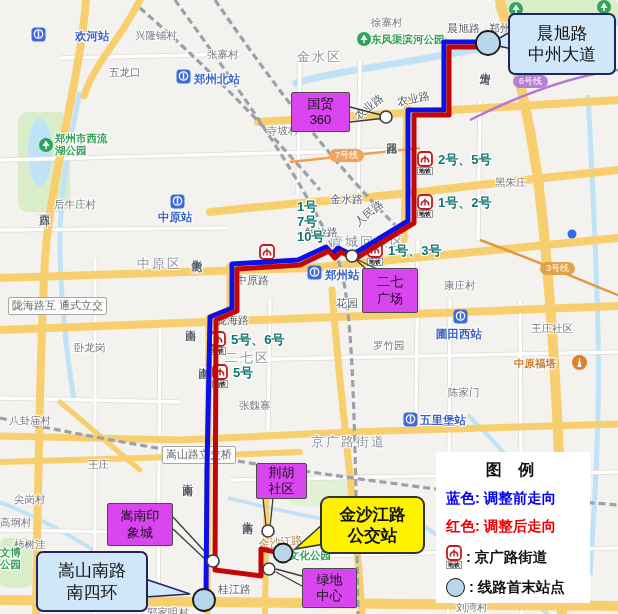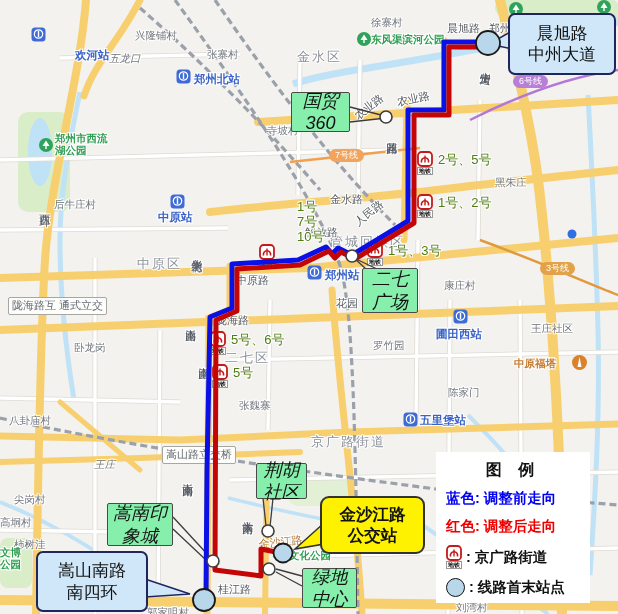--- a/index.html
+++ b/index.html
@@ -11,33 +11,33 @@
   #callouts{position:absolute;inset:0;z-index:7;}
   .lbl{position:absolute;white-space:pre;line-height:1.15;
        text-shadow:1px 1px 0 #fff,-1px -1px 0 #fff,1px -1px 0 #fff,-1px 1px 0 #fff,0 1px 0 #fff,0 -1px 0 #fff;}
   .road{font-size:11px;color:#555b63;}
   .dist{font-size:13px;color:#8b909a;letter-spacing:2px;}
   .place{font-size:10.5px;color:#70757d;}
   .green{font-size:10.5px;color:#2f9e52;font-weight:bold;}
   .sta-lbl{font-size:11.5px;color:#3a62c8;font-weight:bold;}
   .vert{writing-mode:vertical-rl;text-orientation:upright;letter-spacing:1px;}
   .rot{transform-origin:left top;}
-  .num-lbl{font-size:13px;color:#4d7c0f;font-weight:normal;}
+  .num-lbl{font-size:13px;color:#0f766e;font-weight:bold;}
   .badge{position:absolute;font-size:9px;color:#fff;padding:1px 6px;border-radius:8px;
          line-height:1.2;text-shadow:none;}
   .m-ic{position:absolute;width:16px;text-align:center;line-height:0;}
   .m-tag{display:inline-block;font-size:6px;line-height:1;color:#111;background:#fff;
          border:0.5px solid #999;padding:0 1px;margin-top:0px;font-weight:bold;}
   .plate{position:absolute;background:#fdfdfb;border:1px solid #a7a7a0;border-radius:2px;
          font-size:11px;color:#666b72;text-align:center;line-height:1.25;padding:1px 3px;}
   .callout{position:absolute;border-radius:7px;text-align:center;color:#111;
            display:flex;flex-direction:column;justify-content:center;line-height:1.25;}
   .co-blue{background:#cfe7f8;border:2px solid #20265c;font-size:17px;}
   .co-yellow{background:#fef200;border:2px solid #333;font-size:16.5px;font-weight:bold;border-radius:9px;}
-  .co-sage{background:#86efac;border:1.5px solid #4a4a4a;font-size:18px;border-radius:2px;font-style:italic;}
+  .co-sage{background:#d946ef;border:1.5px solid #4a4a4a;font-size:13px;border-radius:2px;}
   #legend{position:absolute;left:436px;top:452px;width:154px;height:151px;background:#fff;
           z-index:9;padding:6px 0 0 10px;box-sizing:border-box;}
   .legend-title{font-size:16px;font-weight:bold;color:#111;text-align:center;margin:2px 10px 8px 0;letter-spacing:6px;}
   .legend-row{display:flex;align-items:center;font-size:14.5px;font-weight:bold;margin-bottom:9px;gap:4px;}
   .legend-circle{width:17px;height:17px;border-radius:50%;background:#b9d7ea;border:1.5px solid #111;}
 </style>
 </head>
 <body>
 
 <div id="app">
@@ -154,50 +154,50 @@
       <div class="lbl road vert" style="left: 197px; top: 358px;">嵩山路</div>
       <div class="lbl road vert" style="left: 181px; top: 474px;">嵩山南路</div>
       <div class="lbl road vert" style="left: 241px; top: 512px;">大学南路</div>
       <div class="lbl road" style="left: 218px; top: 583px;">桂江路</div>
       <div class="lbl road rot" style="transform: rotate(-6deg); color: rgb(176, 122, 58); left: 258px; top: 538px;">金沙江路</div>
       <div class="lbl road vert rot" style="transform: rotate(8deg); left: 481px; top: 62px;">中州大道</div>
       <div class="lbl road vert" style="left: 38px; top: 206px;">西三环</div>
       <div class="lbl road" style="left: 336px; top: 297px;">花园</div>
       <div class="lbl place" style="left: 371px; top: 16px;">徐寨村</div>
       <div class="lbl place" style="left: 135px; top: 29px;">兴隆铺村</div>
-      <div class="lbl place" style="left: 109px; top: 52px; font-style: italic;">五龙口</div>
+      <div class="lbl place" style="left: 109px; top: 66px;">五龙口</div>
       <div class="lbl place" style="left: 207px; top: 48px;">张寨村</div>
       <div class="lbl place" style="left: 267px; top: 124px;">寺坡村</div>
       <div class="lbl place" style="left: 495px; top: 176px;">黑朱庄</div>
       <div class="lbl place" style="left: 54px; top: 198px;">后牛庄村</div>
       <div class="lbl place" style="left: 444px; top: 279px;">康庄村</div>
       <div class="lbl place" style="left: 531px; top: 322px;">王庄社区</div>
       <div class="lbl place" style="left: 373px; top: 339px;">罗竹园</div>
       <div class="lbl place" style="left: 448px; top: 386px;">陈家门</div>
       <div class="lbl place" style="left: 239px; top: 399px; text-align: center;">张魏寨</div>
       <div class="lbl place" style="left: 74px; top: 341px;">卧龙岗</div>
       <div class="lbl place" style="left: 9px; top: 414px;">八卦庙村</div>
-      <div class="lbl place" style="left: 94px; top: 458px; font-style: italic;">王庄</div>
+      <div class="lbl place" style="left: 88px; top: 458px;">王庄</div>
       <div class="lbl place" style="left: 14px; top: 493px;">尖岗村</div>
       <div class="lbl place" style="left: 0px; top: 516px;">高垌村</div>
       <div class="lbl place" style="left: 14px; top: 538px;">柿树洼</div>
       <div class="lbl place" style="left: 456px; top: 601px;">刘湾村</div>
       <div class="lbl place" style="left: 147px; top: 606px;">郭家咀村</div>
       <div class="lbl green" style="left: 371px; top: 33px;">东风渠滨河公园</div>
       <div class="lbl green" style="left: 55px; top: 132px;">郑州市西流
 湖公园</div>
       <div class="lbl green" style="left: 0px; top: 546px;">文博
 公园</div>
       <div class="lbl green" style="left: 289px; top: 549px;">文化公园</div>
       <div class="m-ic" style="left: 30px; top: 27px;"><svg width="15" height="15" viewBox="0 0 15 15">
           <rect x="0.5" y="0.5" width="14" height="14" rx="3.5" fill="#3f6bd7"></rect>
           <circle cx="7.5" cy="7" r="4.2" fill="none" stroke="#fff" stroke-width="1.2"></circle>
           <rect x="6.8" y="4" width="1.4" height="6" fill="#fff"></rect>
         </svg></div>
-      <div class="lbl sta-lbl" style="left: 50px; top: 49px; padding-left: 25px;">欢河站</div>
+      <div class="lbl sta-lbl" style="left: 50px; top: 30px; padding-left: 25px;">欢河站</div>
       <div class="m-ic" style="left: 175px; top: 69px;"><svg width="15" height="15" viewBox="0 0 15 15">
           <rect x="0.5" y="0.5" width="14" height="14" rx="3.5" fill="#3f6bd7"></rect>
           <circle cx="7.5" cy="7" r="4.2" fill="none" stroke="#fff" stroke-width="1.2"></circle>
           <rect x="6.8" y="4" width="1.4" height="6" fill="#fff"></rect>
         </svg></div>
       <div class="lbl sta-lbl" style="left: 194px; top: 73px;">郑州北站</div>
       <div class="m-ic" style="left: 169px; top: 194px;"><svg width="15" height="15" viewBox="0 0 15 15">
           <rect x="0.5" y="0.5" width="14" height="14" rx="3.5" fill="#3f6bd7"></rect>
           <circle cx="7.5" cy="7" r="4.2" fill="none" stroke="#fff" stroke-width="1.2"></circle>
           <rect x="6.8" y="4" width="1.4" height="6" fill="#fff"></rect>

